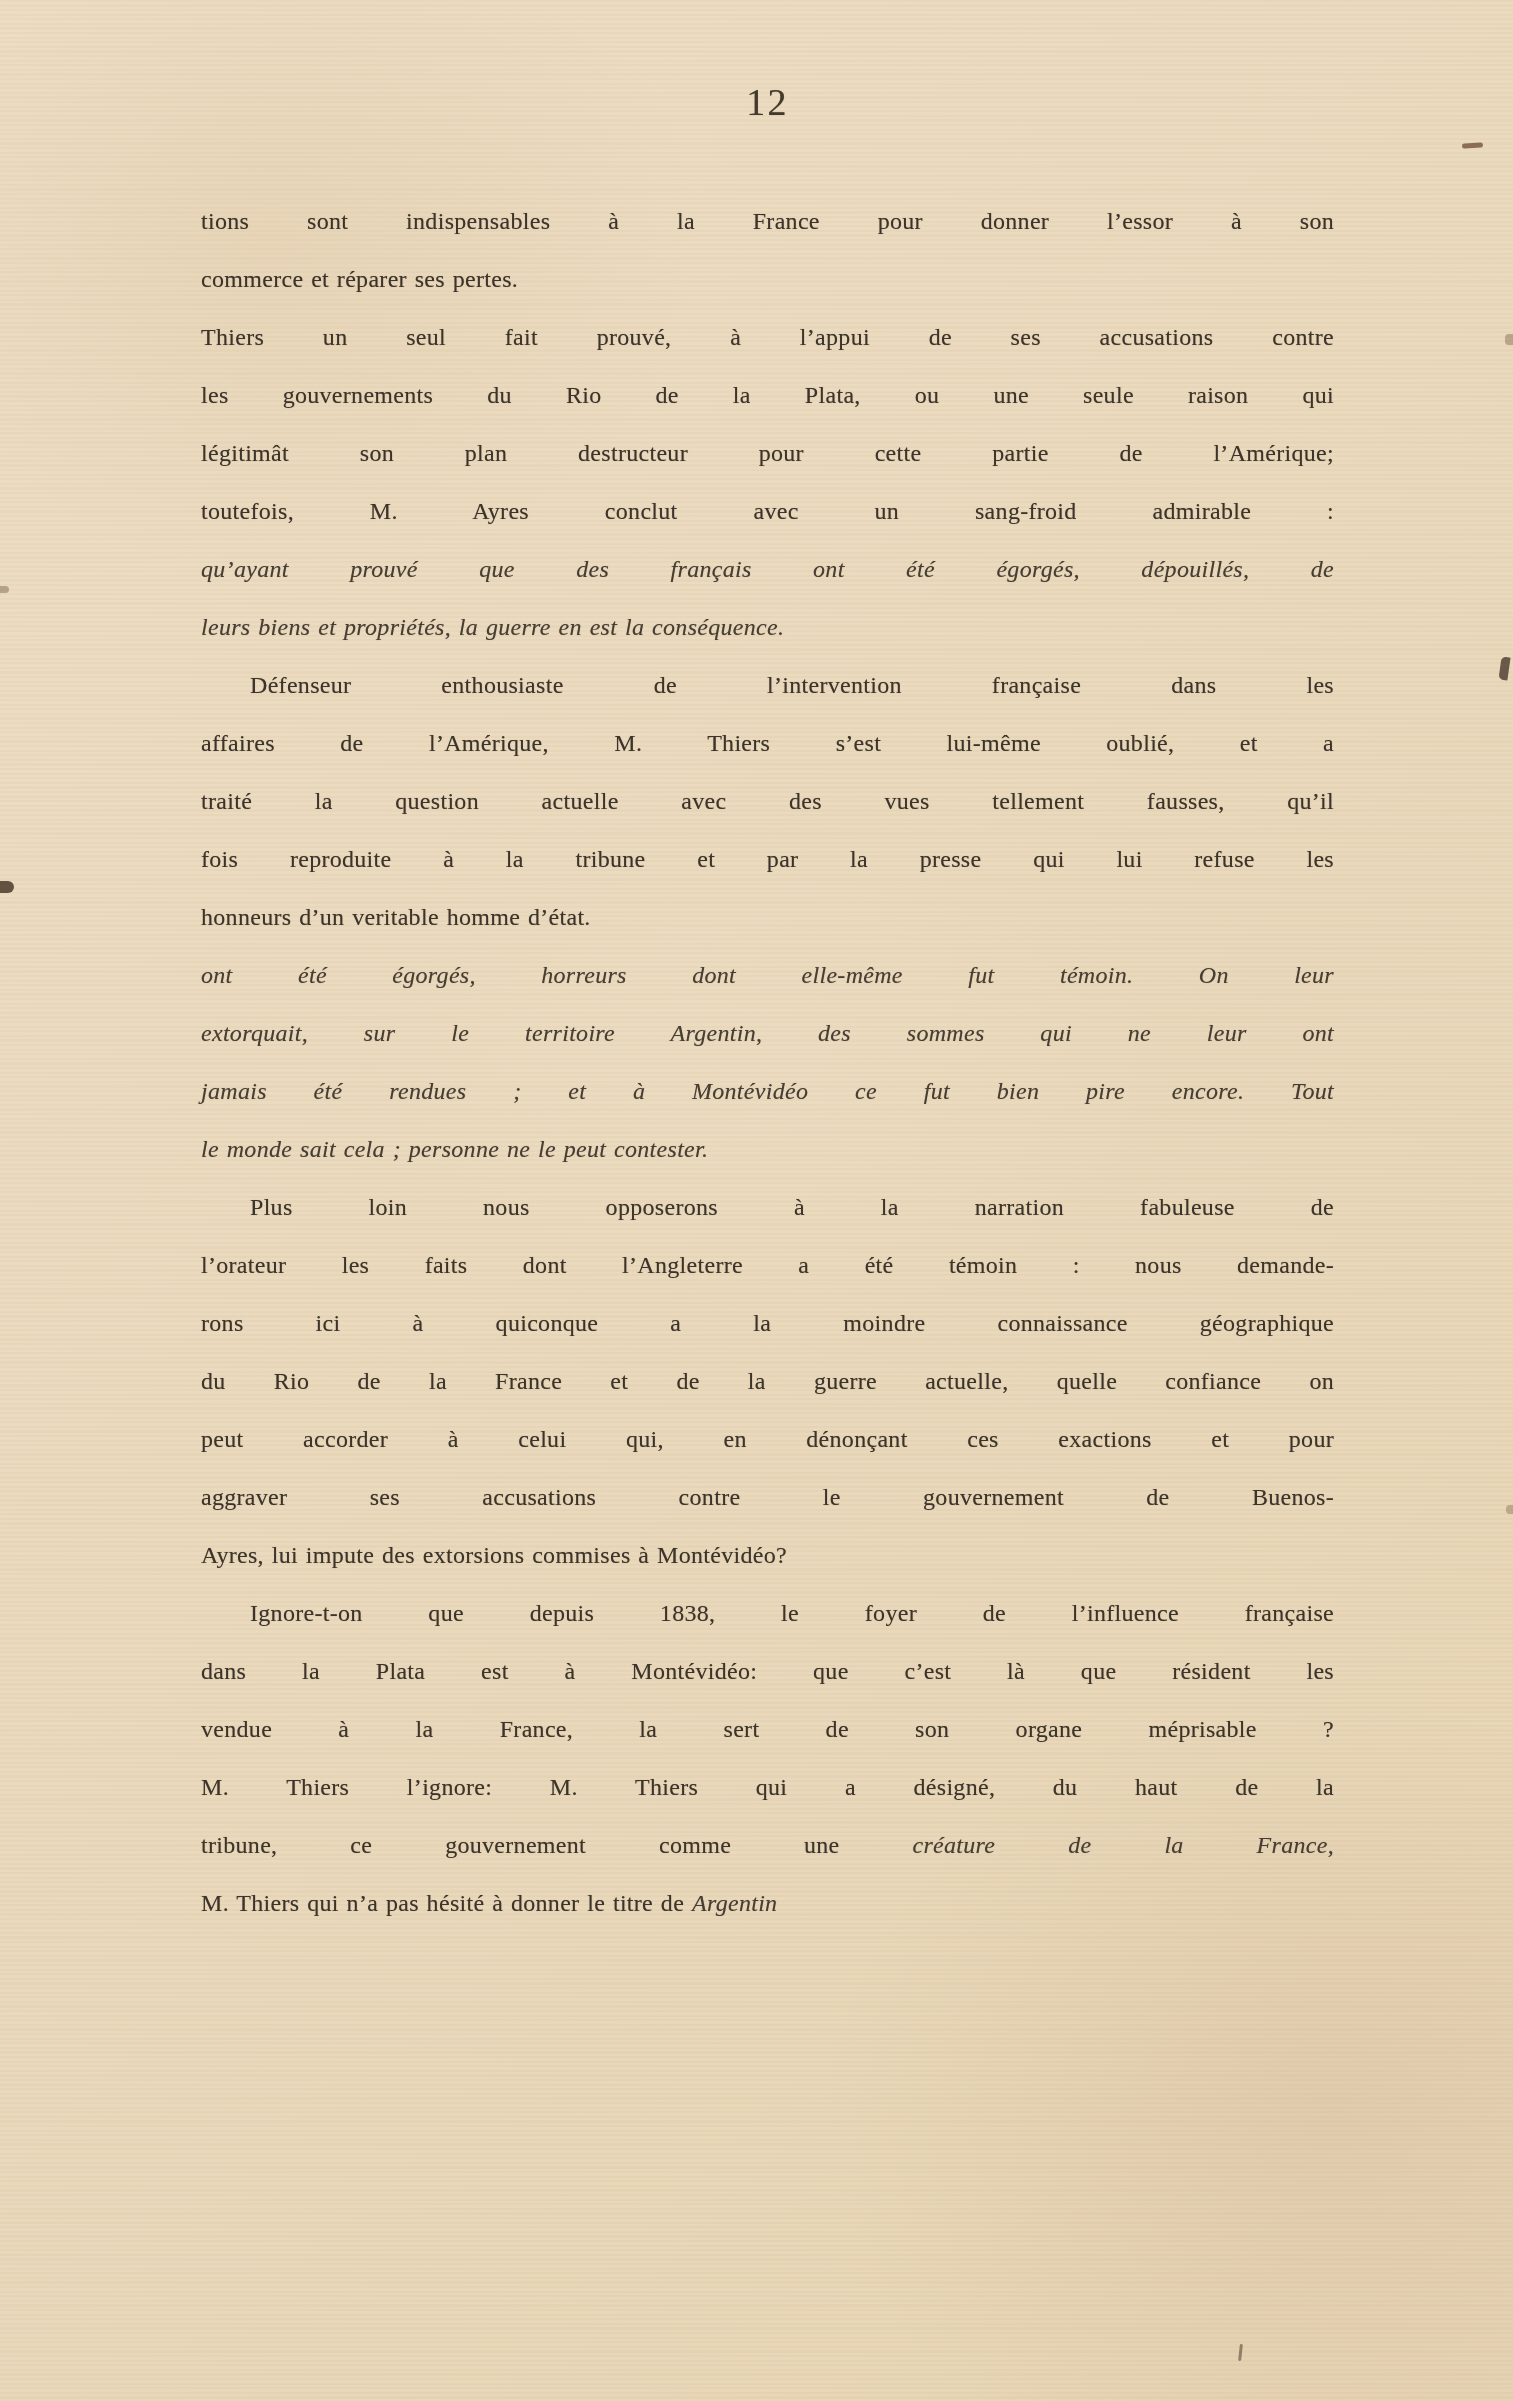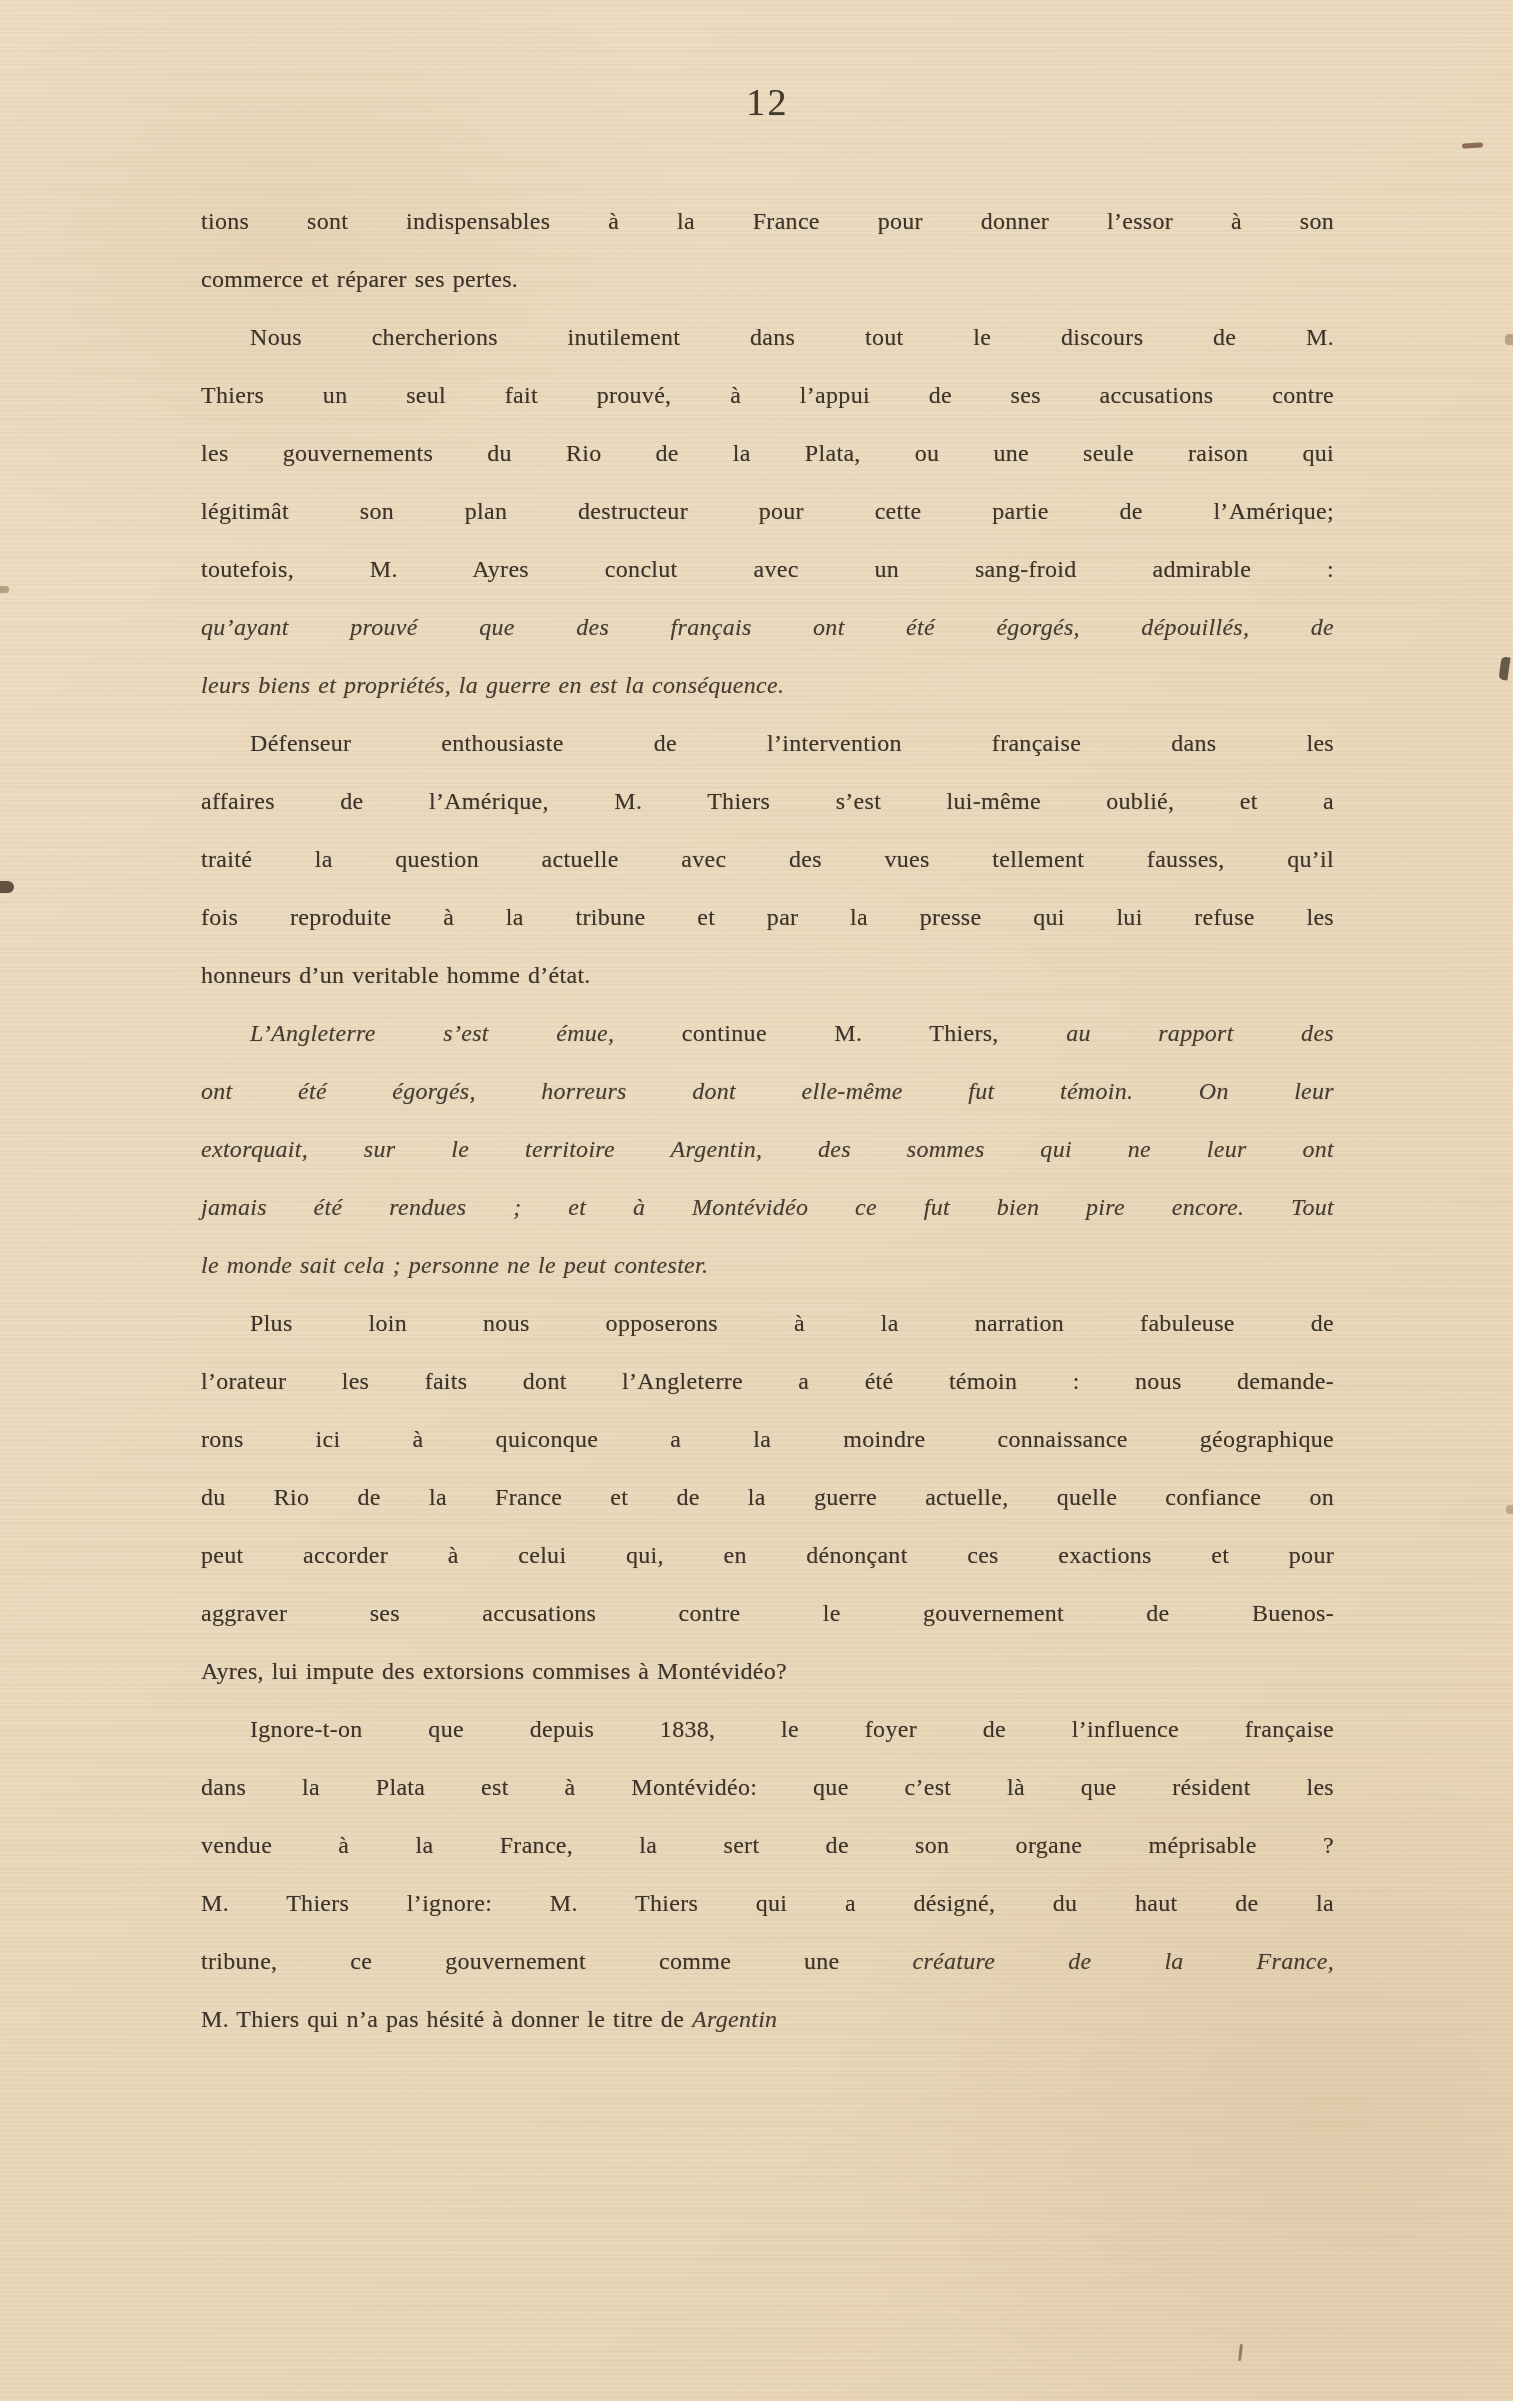--- a/index.html
+++ b/index.html
@@ -59,37 +59,35 @@
 <div class="page">
 
   <div class="pagenum">12</div>
 
   <div class="text-block" id="text-block">
       <div class="para">
         <div class="line first"><span class="seg">tions sont indispensables à la France pour donner l’essor à son</span></div>
         <div class="line last"><span class="seg">commerce et réparer ses pertes.</span></div>
       </div>
       <div class="para indent">
-        <div class="line first"><span class="seg">Nous chercherions inutilement dans tout le discours de M.</span></div>
         <div class="line"><span class="seg">Thiers un seul fait prouvé, à l’appui de ses accusations contre</span></div>
         <div class="line"><span class="seg">les gouvernements du Rio de la Plata, ou une seule raison qui</span></div>
         <div class="line"><span class="seg">légitimât son plan destructeur pour cette partie de l’Amérique;</span></div>
         <div class="line"><span class="seg">toutefois, M. Ayres conclut avec un sang-froid admirable :</span></div>
         <div class="line"><span class="seg italic">qu’ayant prouvé que des français ont été égorgés, dépouillés, de</span></div>
         <div class="line last"><span class="seg italic">leurs biens et propriétés, la guerre en est la conséquence.</span></div>
       </div>
       <div class="para indent">
         <div class="line first"><span class="seg">Défenseur enthousiaste de l’intervention française dans les</span></div>
         <div class="line"><span class="seg">affaires de l’Amérique, M. Thiers s’est lui-même oublié, et a</span></div>
         <div class="line"><span class="seg">traité la question actuelle avec des vues tellement fausses, qu’il</span></div>
         <div class="line"><span class="seg">fois reproduite à la tribune et par la presse qui lui refuse les</span></div>
         <div class="line last"><span class="seg">honneurs d’un veritable homme d’état.</span></div>
       </div>
       <div class="para indent">
-        <div class="line first"><span class="seg italic">L’Angleterre s’est émue,</span><span class="seg"> continue M. Thiers, </span><span class="seg italic">au rapport des</span></div>
         <div class="line"><span class="seg italic">ont été égorgés, horreurs dont elle-même fut témoin. On leur</span></div>
         <div class="line"><span class="seg italic">extorquait, sur le territoire Argentin, des sommes qui ne leur ont</span></div>
         <div class="line"><span class="seg italic">jamais été rendues ; et à Montévidéo ce fut bien pire encore. Tout</span></div>
         <div class="line last"><span class="seg italic">le monde sait cela ; personne ne le peut contester.</span></div>
       </div>
       <div class="para indent">
         <div class="line first"><span class="seg">Plus loin nous opposerons à la narration fabuleuse de</span></div>
         <div class="line"><span class="seg">l’orateur les faits dont l’Angleterre a été témoin : nous demande-</span></div>
         <div class="line"><span class="seg">rons ici à quiconque a la moindre connaissance géographique</span></div>
         <div class="line"><span class="seg">du Rio de la France et de la guerre actuelle, quelle confiance on</span></div>

